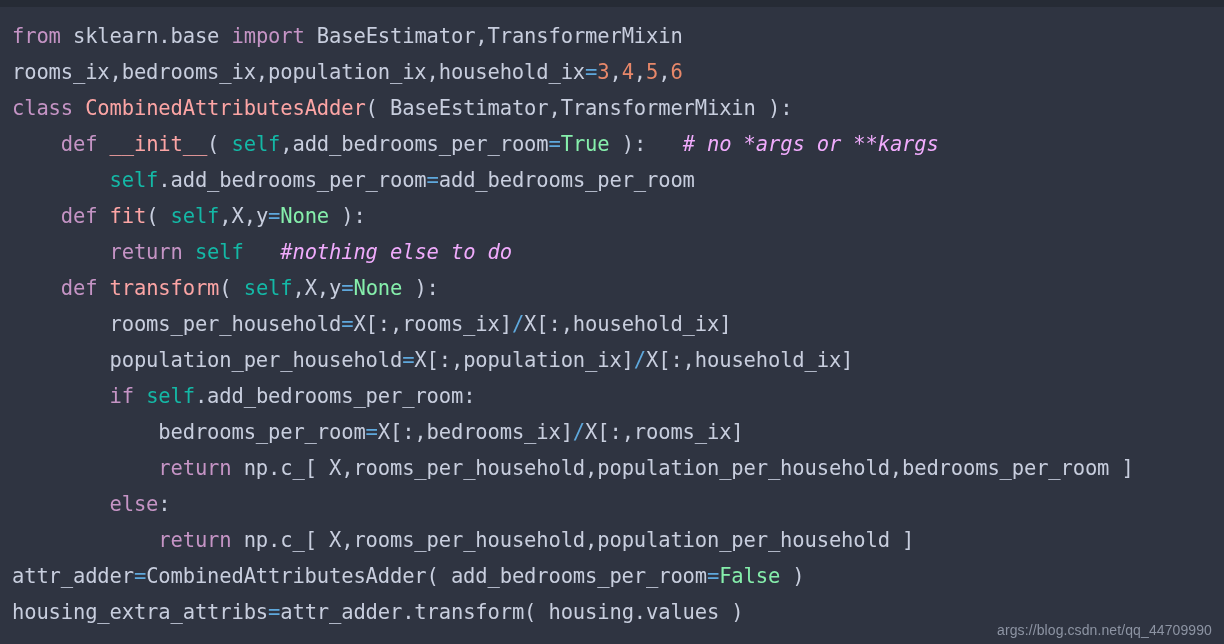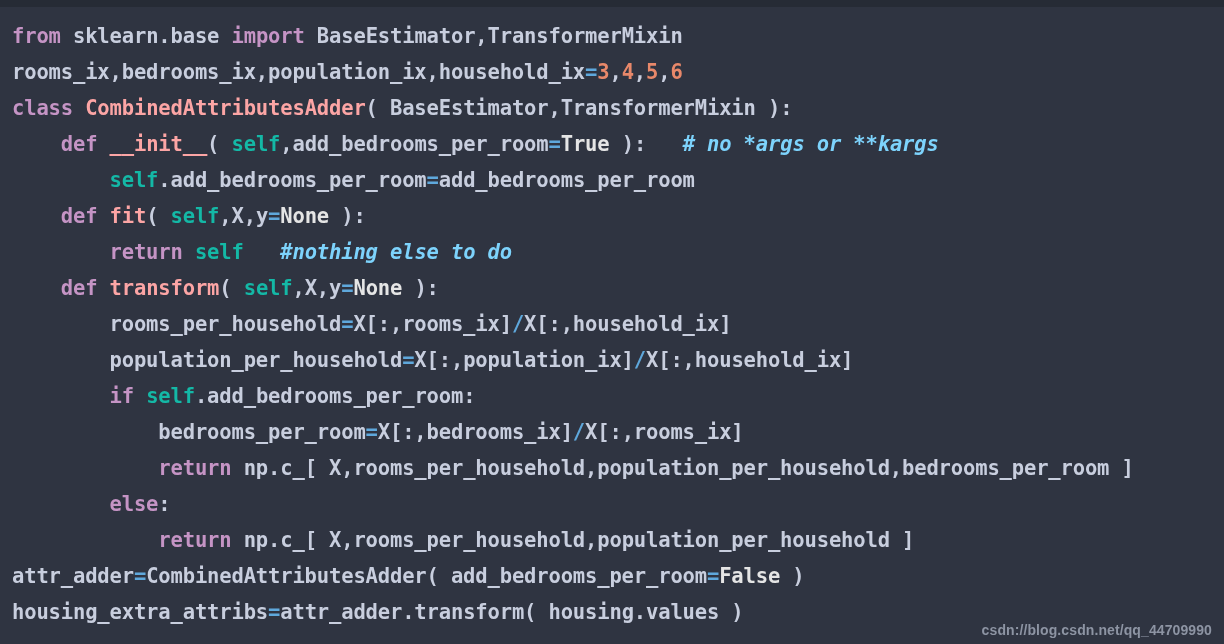--- a/index.html
+++ b/index.html
@@ -12,21 +12,20 @@
     height: 644px;
     overflow: hidden;
     font-family: "DejaVu Sans Mono", monospace;
   }
   #editor {
     position: relative;
     width: 1224px;
     height: 644px;
     background: #2f3441;
     box-sizing: border-box;
-    font-weight: bold;
   }
   #topbar {
     position: absolute;
     top: 0; left: 0;
     width: 1224px;
     height: 7px;
     background: #262b35;
   }
   #code {
     position: absolute;
@@ -42,24 +41,24 @@
     white-space: pre;
     color: #c8cede;
   }
   .ln { height: 36px; }
 
   
   .kw   { color: #c594c5; }            
   .fn   { color: #fca5a5; }            
   .self { color: #14b8a6; }            
   .num  { color: #e8886a; }            
-  .const{ color: #e5e5e5; }            
+  .const{ color: #86efac; }            
   .op   { color: #5fa8dc; }            
   .txt  { color: #c8cede; }            
-  .cmt  { color: #7dd3fc; font-style: italic; }
+  .cmt  { color: #f0abfc; font-style: italic; }
   .pun  { color: #c8cede; }
 
   #watermark {
     position: absolute;
     right: 12px;
     bottom: 6px;
     font-family: "Liberation Sans", sans-serif;
     font-size: 14px;
     color: #8d94a3;
     letter-spacing: 0.1px;
@@ -67,15 +66,15 @@
 </style>
 </head>
 <body>
 
 <div id="editor">
 
   <div id="topbar"></div>
 
   <div id="code"><div class="ln"><span class="kw">from</span><span class="pun"> </span><span class="txt">sklearn.base</span><span class="pun"> </span><span class="kw">import</span><span class="pun"> </span><span class="txt">BaseEstimator,TransformerMixin</span></div><div class="ln"><span class="txt">rooms_ix,bedrooms_ix,population_ix,household_ix</span><span class="op">=</span><span class="num">3</span><span class="pun">,</span><span class="num">4</span><span class="pun">,</span><span class="num">5</span><span class="pun">,</span><span class="num">6</span></div><div class="ln"><span class="kw">class</span><span class="pun"> </span><span class="fn">CombinedAttributesAdder</span><span class="pun">( </span><span class="txt">BaseEstimator,TransformerMixin</span><span class="pun"> ):</span></div><div class="ln"><span class="pun">    </span><span class="kw">def</span><span class="pun"> </span><span class="fn">__init__</span><span class="pun">( </span><span class="self">self</span><span class="txt">,add_bedrooms_per_room</span><span class="op">=</span><span class="const">True</span><span class="pun"> ):</span><span class="pun">   </span><span class="cmt"># no *args or **kargs</span></div><div class="ln"><span class="pun">        </span><span class="self">self</span><span class="txt">.add_bedrooms_per_room</span><span class="op">=</span><span class="txt">add_bedrooms_per_room</span></div><div class="ln"><span class="pun">    </span><span class="kw">def</span><span class="pun"> </span><span class="fn">fit</span><span class="pun">( </span><span class="self">self</span><span class="txt">,X,y</span><span class="op">=</span><span class="const">None</span><span class="pun"> ):</span></div><div class="ln"><span class="pun">        </span><span class="kw">return</span><span class="pun"> </span><span class="self">self</span><span class="pun">   </span><span class="cmt">#nothing else to do</span></div><div class="ln"><span class="pun">    </span><span class="kw">def</span><span class="pun"> </span><span class="fn">transform</span><span class="pun">( </span><span class="self">self</span><span class="txt">,X,y</span><span class="op">=</span><span class="const">None</span><span class="pun"> ):</span></div><div class="ln"><span class="txt">        rooms_per_household</span><span class="op">=</span><span class="txt">X[:,rooms_ix]</span><span class="op">/</span><span class="txt">X[:,household_ix]</span></div><div class="ln"><span class="txt">        population_per_household</span><span class="op">=</span><span class="txt">X[:,population_ix]</span><span class="op">/</span><span class="txt">X[:,household_ix]</span></div><div class="ln"><span class="pun">        </span><span class="kw">if</span><span class="pun"> </span><span class="self">self</span><span class="txt">.add_bedrooms_per_room:</span></div><div class="ln"><span class="txt">            bedrooms_per_room</span><span class="op">=</span><span class="txt">X[:,bedrooms_ix]</span><span class="op">/</span><span class="txt">X[:,rooms_ix]</span></div><div class="ln"><span class="pun">            </span><span class="kw">return</span><span class="pun"> </span><span class="txt">np.c_[ X,rooms_per_household,population_per_household,bedrooms_per_room ]</span></div><div class="ln"><span class="pun">        </span><span class="kw">else</span><span class="pun">:</span></div><div class="ln"><span class="pun">            </span><span class="kw">return</span><span class="pun"> </span><span class="txt">np.c_[ X,rooms_per_household,population_per_household ]</span></div><div class="ln"><span class="txt">attr_adder</span><span class="op">=</span><span class="txt">CombinedAttributesAdder( add_bedrooms_per_room</span><span class="op">=</span><span class="const">False</span><span class="pun"> )</span></div><div class="ln"><span class="txt">housing_extra_attribs</span><span class="op">=</span><span class="txt">attr_adder.transform( housing.values )</span></div></div>
 
-  <div id="watermark">csdn://blog.csdn.net/qq_44709990</div>
+  <div id="watermark">args://blog.csdn.net/qq_44709990</div>
 
 </div>
 
 </body></html>

